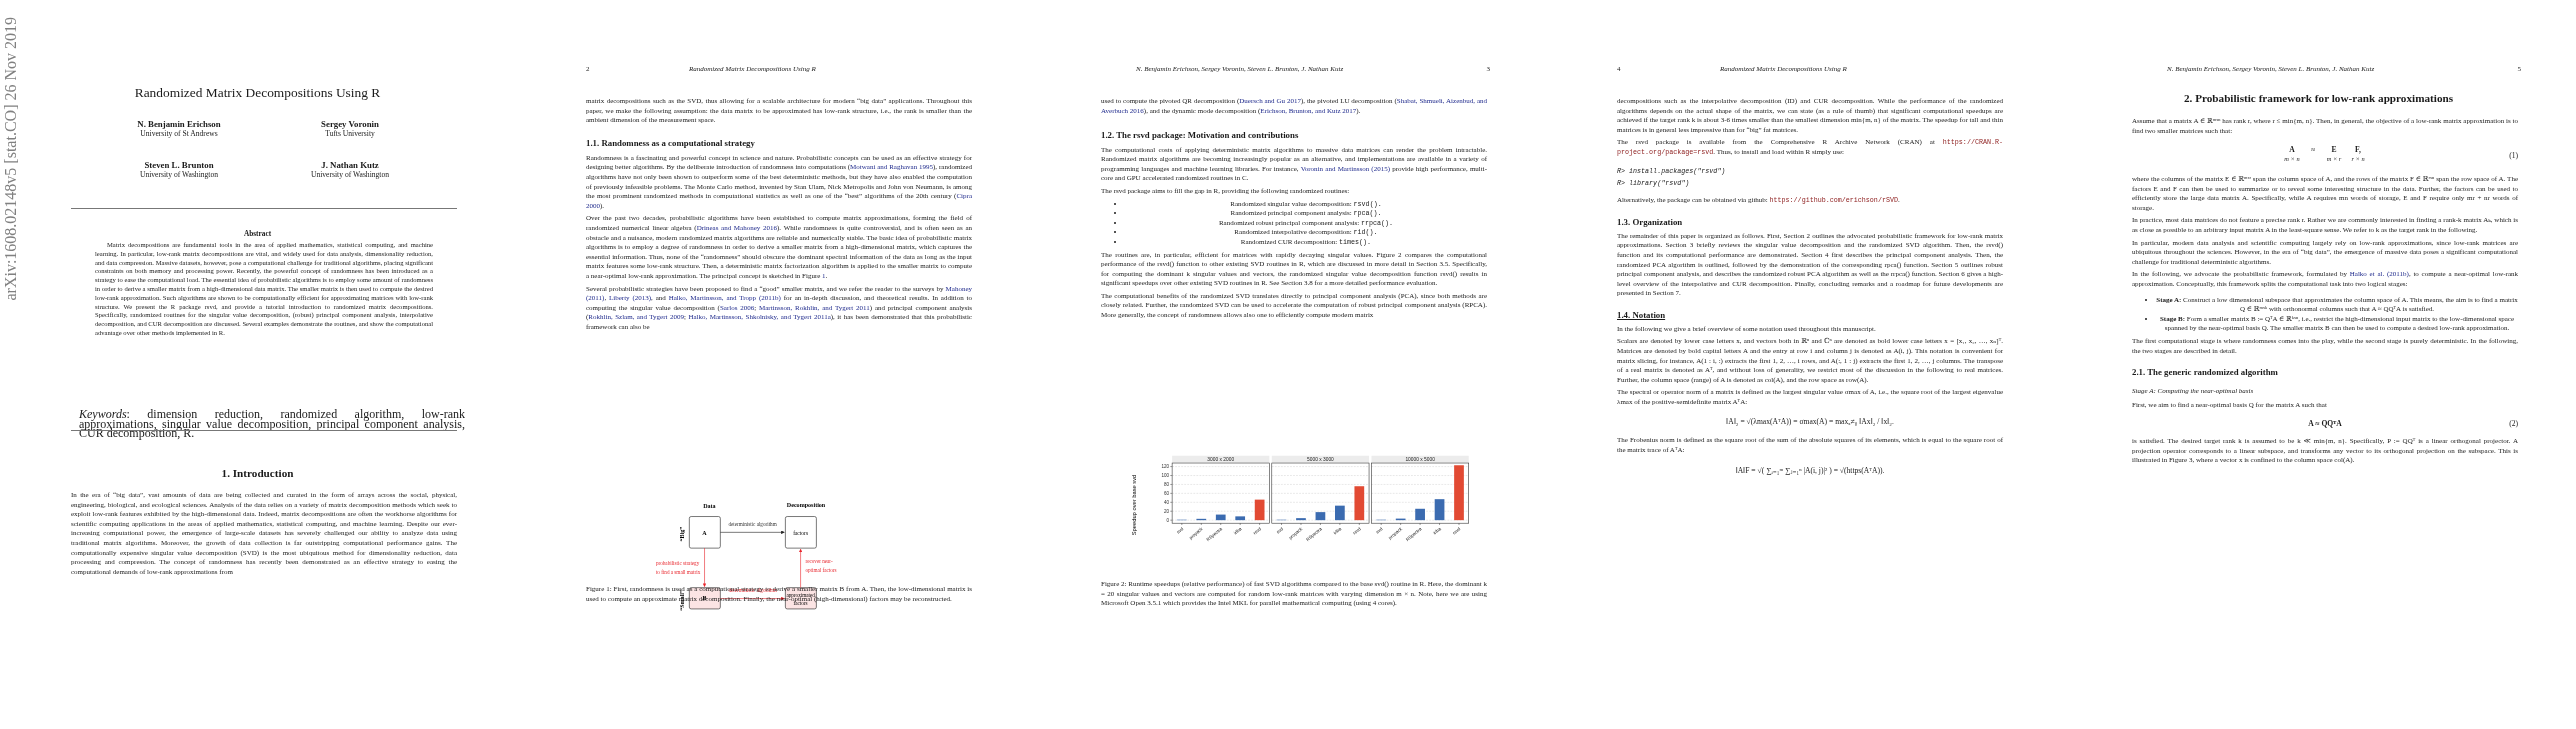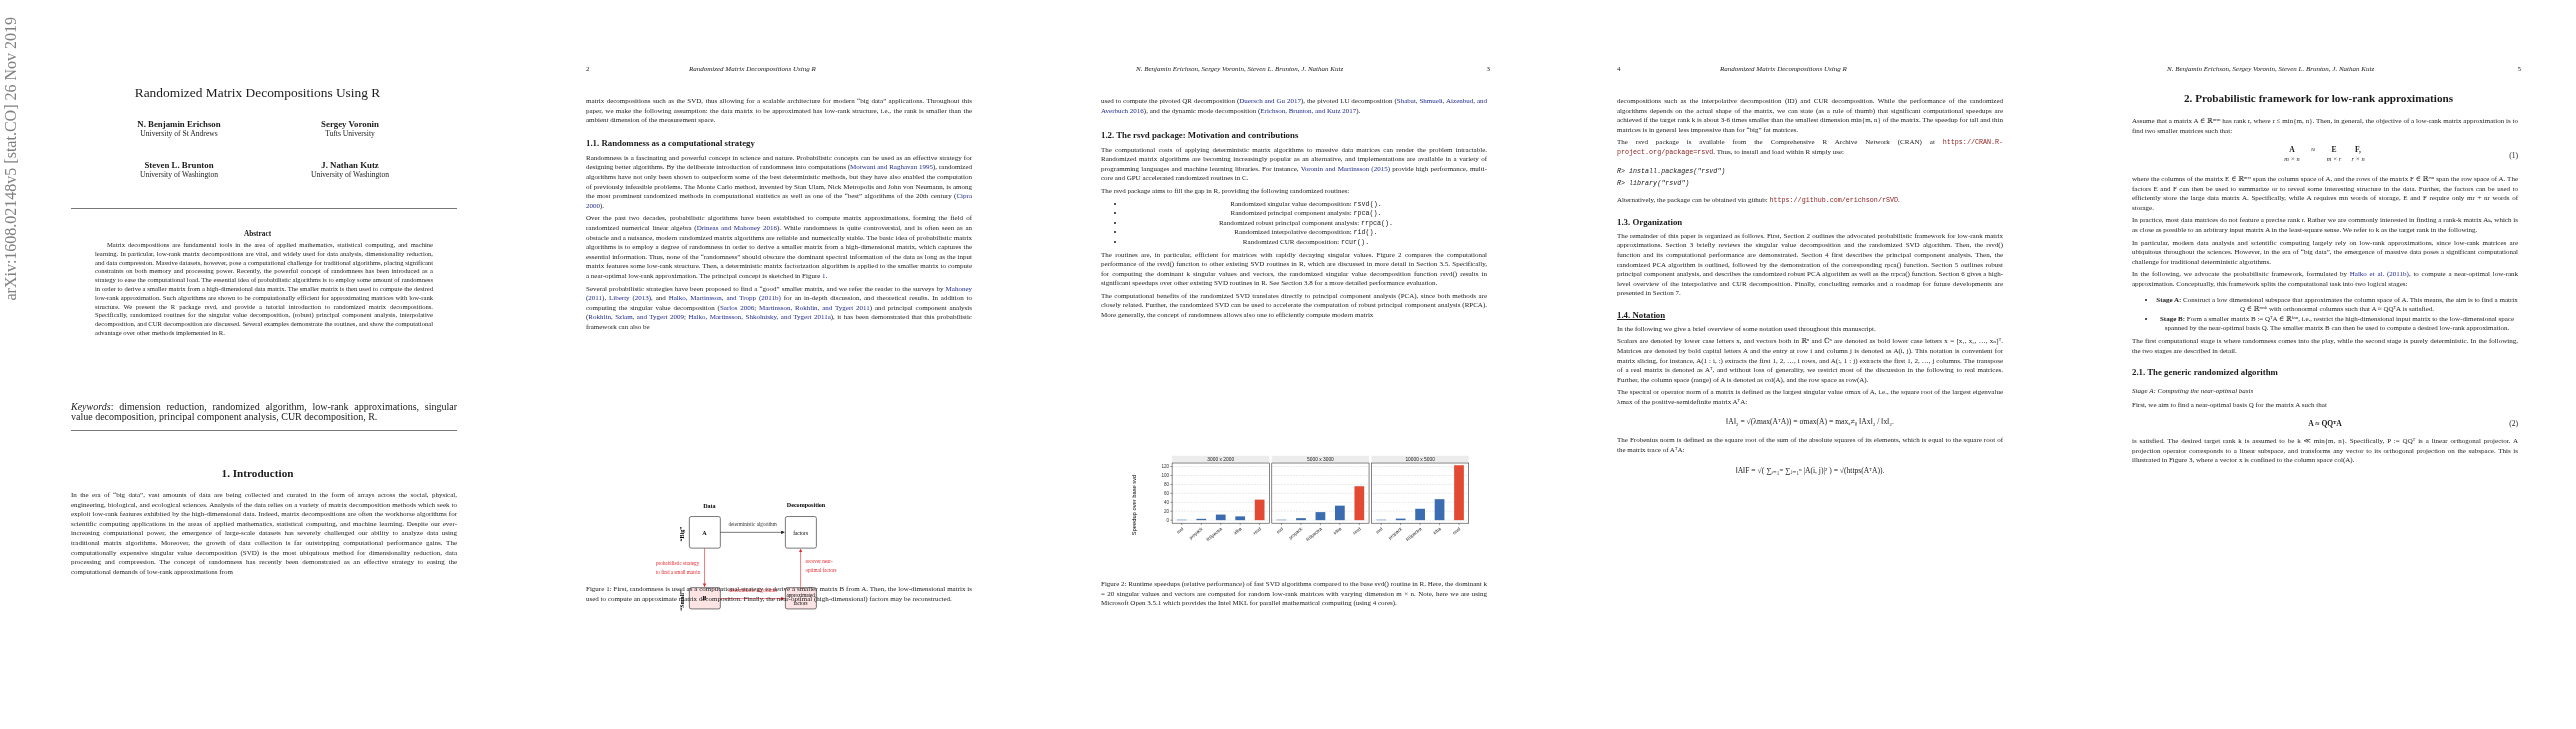--- a/index.html
+++ b/index.html
@@ -20,21 +20,21 @@
   h1.sec1 { font-size:11.2px; font-weight:bold; text-align:center; margin:0; }
   .arxiv { position:absolute; left:-129px; top:152px; width:279px; transform:rotate(-90deg);
            font-family:"Liberation Serif",serif; font-size:16px; color:#808080; white-space:nowrap; text-align:center; }
   .title-main { position:absolute; top:85px; left:0; width:515px; text-align:center; font-size:13.4px; }
   .author { position:absolute; width:134px; text-align:center; }
   .author .nm { font-size:8.8px; font-weight:bold; }
   .author .af { font-size:7.6px; }
   .rule { position:absolute; left:71px; width:386px; height:0.6px; background:#777; }
   .abs-head { position:absolute; top:229px; left:0; width:515px; text-align:center; font-size:7.3px; font-weight:bold; }
   .abs { position:absolute; top:241px; left:95px; width:338px; font-size:6.6px; line-height:8.8px; text-align:justify; text-indent:12px; margin:0; }
-  .kw { position:absolute; top:402px; left:71px; width:386px; font-size:10px; line-height:9.6px; text-align:justify; margin:0; }
+  .kw { position:absolute; top:402px; left:71px; width:386px; font-size:12px; line-height:9.6px; text-align:justify; margin:8px; }
   ul.lst { margin:1.2px 0 3px 0; padding-left:24px; font-size:7px; line-height:9.6px;text-align:center; }
   ul.lst li { margin:0; }
   .eq { text-align:center; font-size:7.6px; margin:6px 0; position:relative; }
   .eq .eqn { position:absolute; right:0; top:0; }
   .fig1 { position:absolute; left:71px; top:489px; width:386px; height:128px; }
   .caption { font-size:7px; line-height:9.6px; text-align:justify; margin:0; }
   .chart-wrap { position:absolute; left:71px; top:447px; width:389px; height:122px; }
   .stage { margin:2.4px 0 4.9px 0; }
   .italic { font-style:italic; }
   .bold { font-weight:bold; }
@@ -136,21 +136,21 @@
   <div class="col" style="top:97px;">
     <p class="txt"><span>used to compute the pivoted QR decomposition (</span><span class="cite">Duersch and Gu 2017</span><span>), the pivoted LU decomposition (</span><span class="cite">Shabat, Shmueli, Aizenbud, and Averbuch 2016</span><span>), and the dynamic mode decomposition (</span><span class="cite">Erichson, Brunton, and Kutz 2017</span><span>).</span></p>
     <h2 class="sec" style="margin-top:13.4px; margin-bottom:6px;">1.2. The rsvd package: Motivation and contributions</h2>
     <p class="txt"><span>The computational costs of applying deterministic matrix algorithms to massive data matrices can render the problem intractable. Randomized matrix algorithms are becoming increasingly popular as an alternative, and implementations are available in a variety of programming languages and machine learning libraries. For instance, </span><span class="cite">Voronin and Martinsson (2015)</span><span> provide high performance, multi-core and GPU accelerated randomized routines in C.</span></p>
     <p class="txt">The rsvd package aims to fill the gap in R, providing the following randomized routines:</p>
     <ul class="lst">
       <li><span>Randomized singular value decomposition: </span><span class="code">rsvd().</span></li>
       <li><span>Randomized principal component analysis: </span><span class="code">rpca().</span></li>
       <li><span>Randomized robust principal component analysis: </span><span class="code">rrpca().</span></li>
       <li><span>Randomized interpolative decomposition: </span><span class="code">rid().</span></li>
-      <li><span>Randomized CUR decomposition: </span><span class="code">rcur().</span></li>
+      <li><span>Randomized CUR decomposition: </span><span class="code">times().</span></li>
     </ul>
     <p class="txt">The routines are, in particular, efficient for matrices with rapidly decaying singular values. Figure 2 compares the computational performance of the rsvd() function to other existing SVD routines in R, which are discussed in more detail in Section 3.5. Specifically, for computing the dominant k singular values and vectors, the randomized singular value decomposition function rsvd() results in significant speedups over other existing SVD routines in R. See Section 3.8 for a more detailed performance evaluation.</p>
     <p class="txt">The computational benefits of the randomized SVD translates directly to principal component analysis (PCA), since both methods are closely related. Further, the randomized SVD can be used to accelerate the computation of robust principal component analysis (RPCA). More generally, the concept of randomness allows also one to efficiently compute modern matrix</p>
   </div>
 
   <svg class="chart-wrap" id="chart" viewBox="0 0 640 200">
     <text id="ylabel" transform="translate(57,95) rotate(-90)" font-size="9.5" text-anchor="middle" font-family="Liberation Sans, sans-serif">Speedup over base svd</text>
     <g id="chart-body">
         <line x1="114" y1="120" x2="117" y2="120" stroke="#333" stroke-width="0.8"></line>
         <text x="112" y="123" font-size="7.5" text-anchor="end" font-family="Liberation Sans, sans-serif" fill="#333">0</text>

